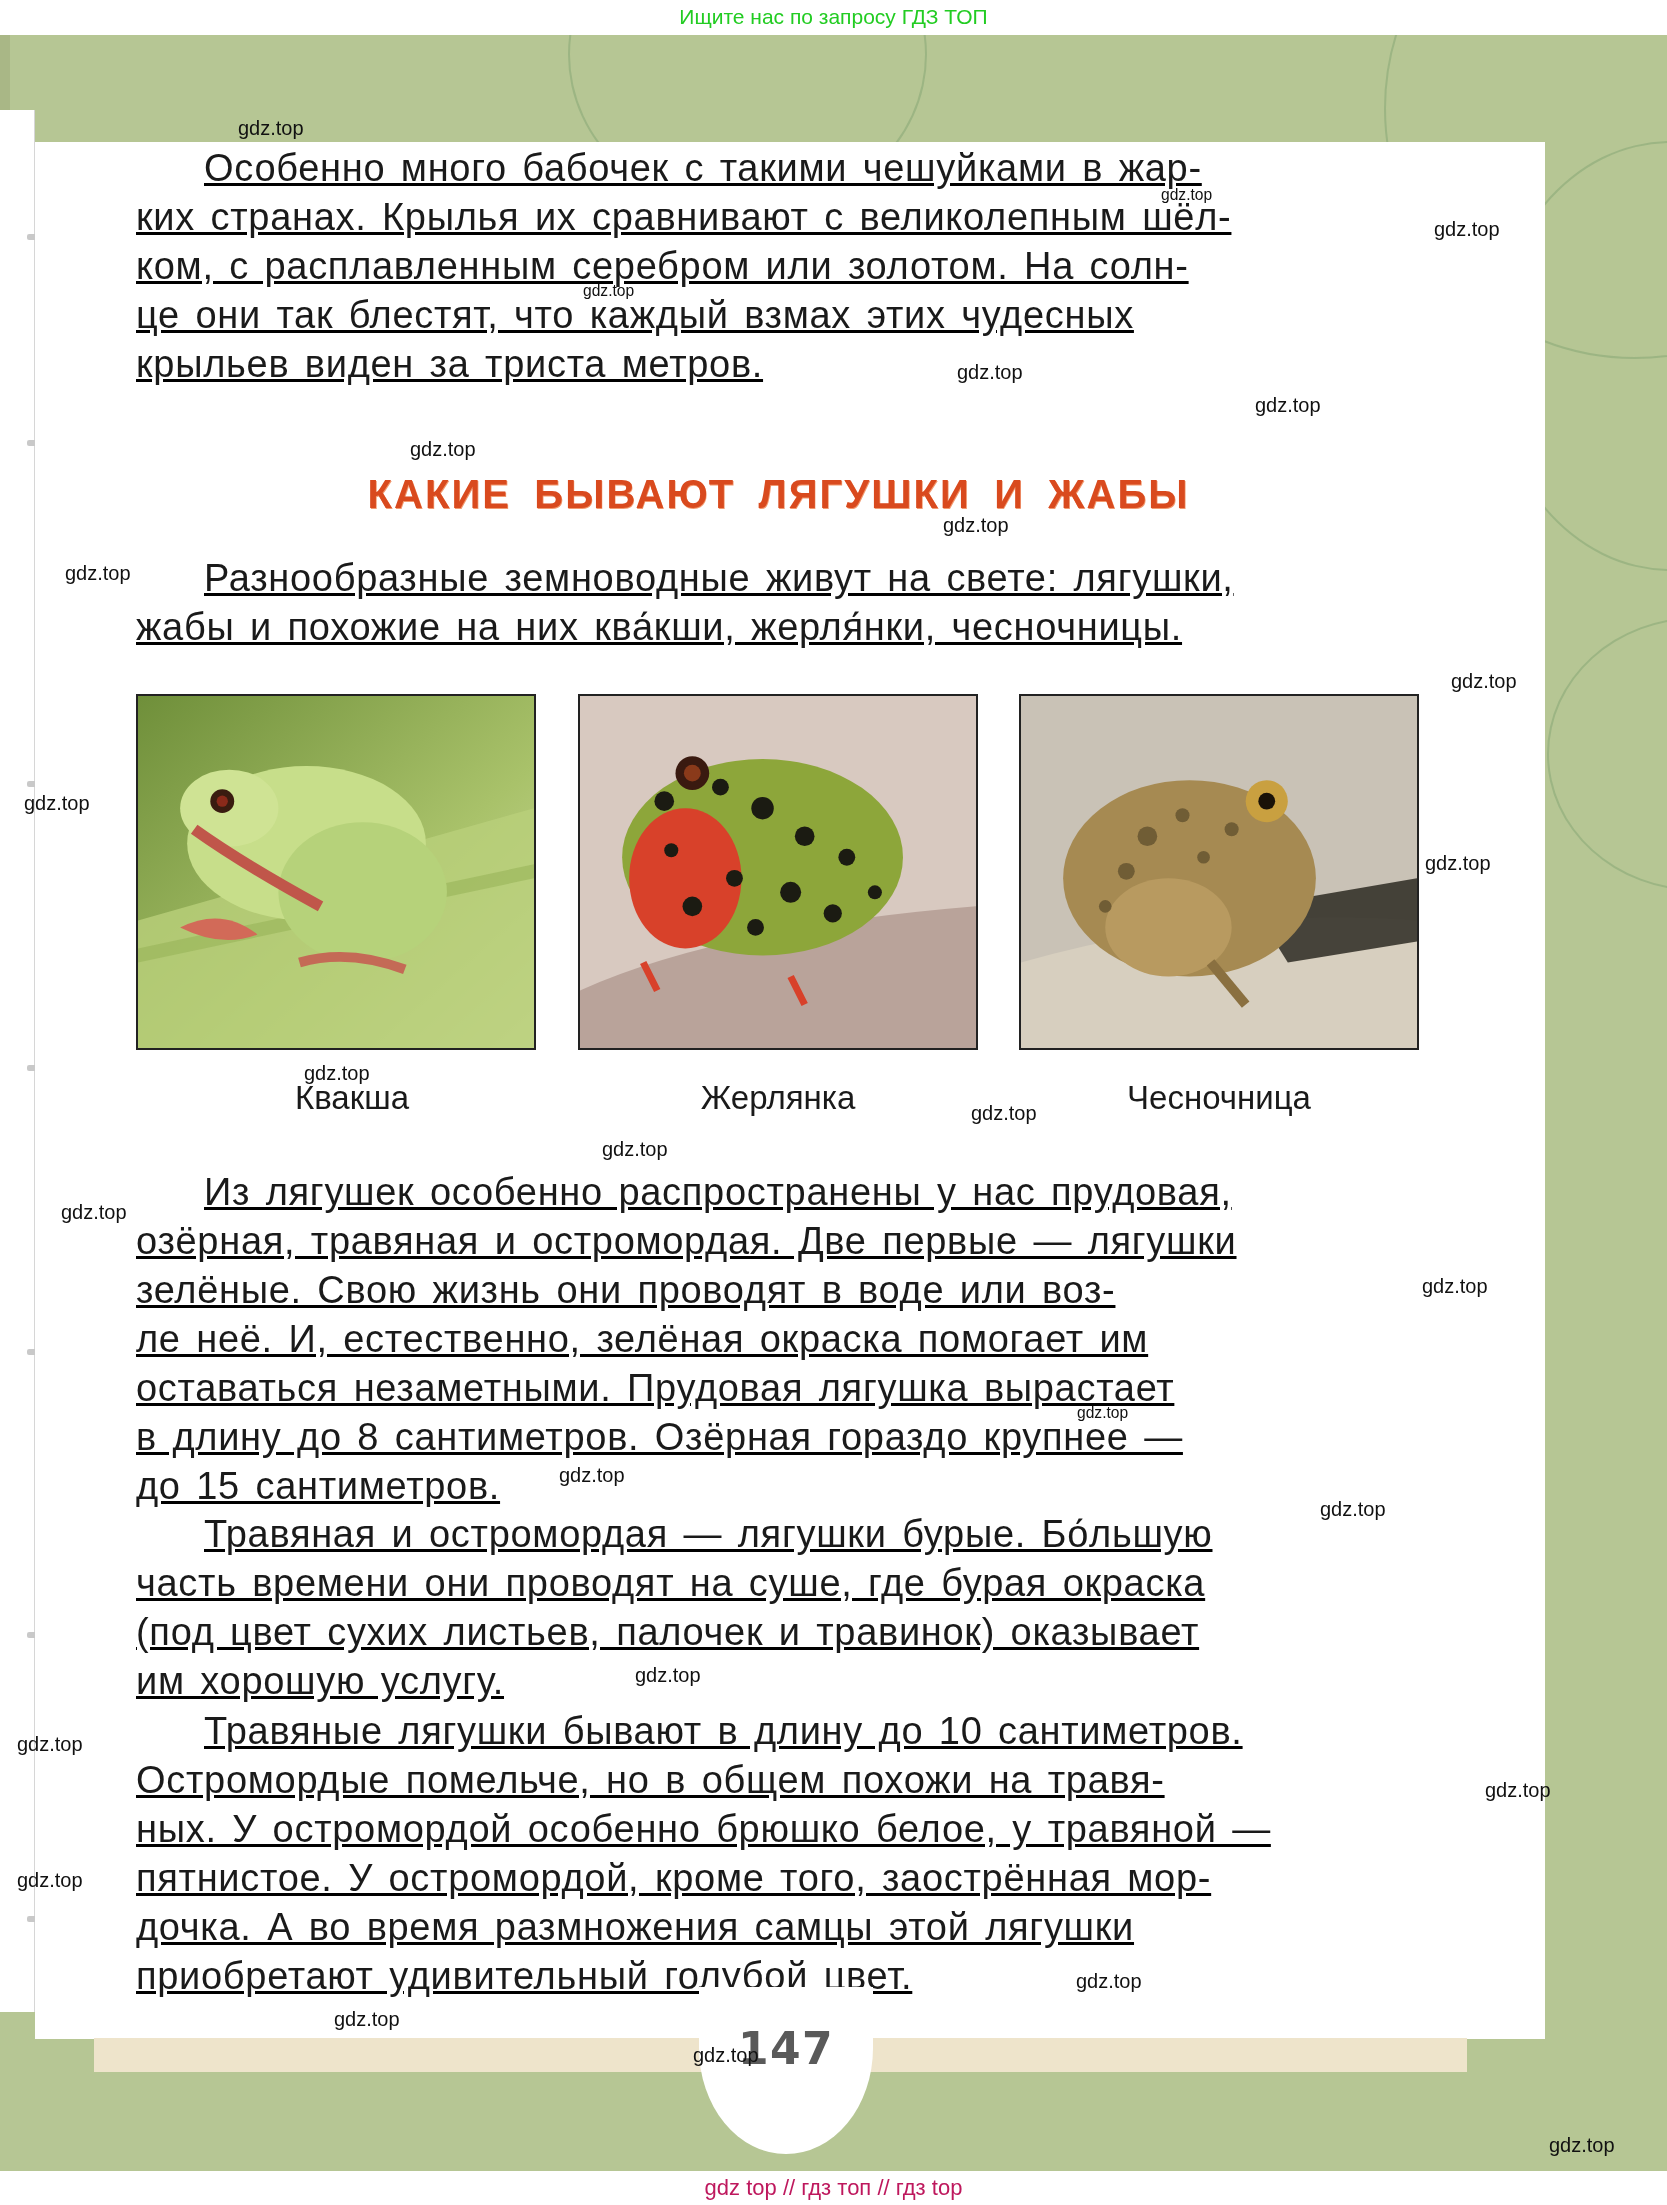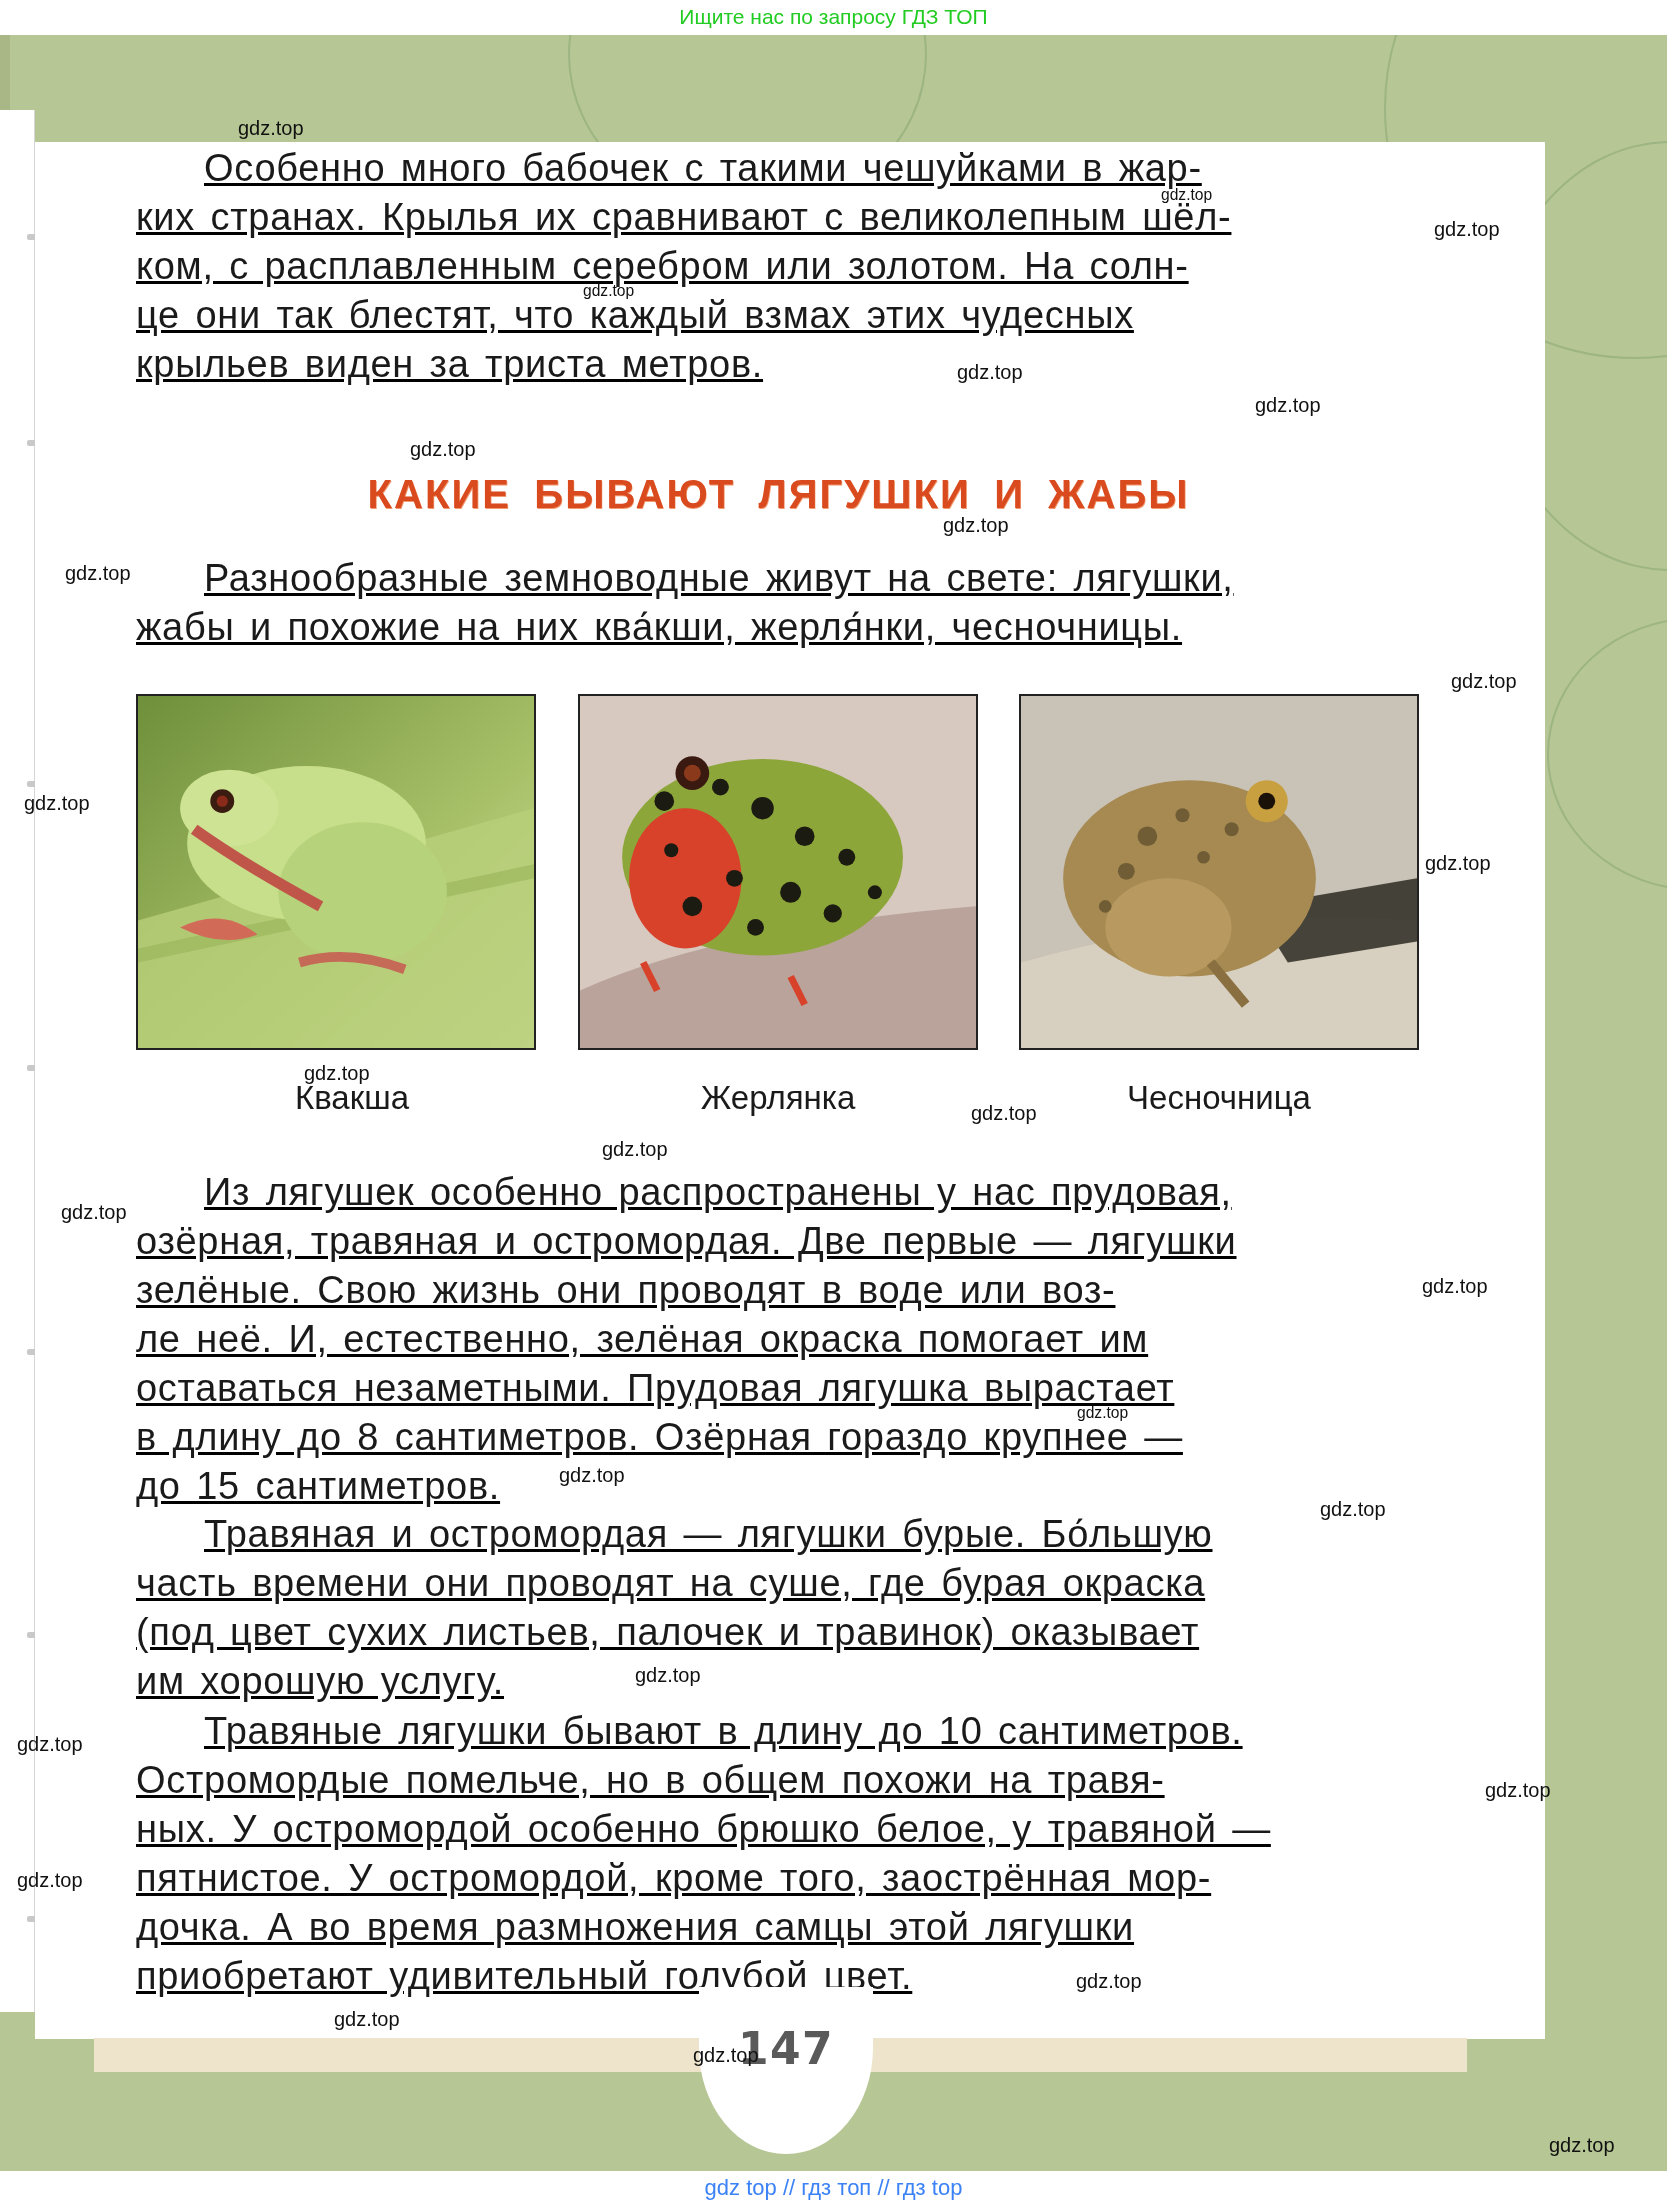--- a/index.html
+++ b/index.html
@@ -74,21 +74,21 @@
     font-family: "Liberation Sans", sans-serif; font-size: 33px; color: #1a1a1a;
   }
   .wm {
     position: absolute; font-family: Liberation Sans, sans-serif;
     font-size: 20px; color: #111; white-space: nowrap;
   }
   .wm.small { font-size: 15.6px; }
   .footer-bar {
     position: absolute; left: 0; top: 2172px; width: 1667px; height: 33px;
     background: #ffffff; text-align: center;
-    color: #3b82f6; font-size: 22px; line-height: 31px;
+    color: #be185d; font-size: 22px; line-height: 31px;
     font-family: "Liberation Sans", sans-serif;
   }
   .stitch {
     position: absolute; left: 27px; width: 10px; height: 5.7px;
     background: #c9c9c9; border-radius: 2.1px;
   }
 </style>
 </head>
 <body>
 

